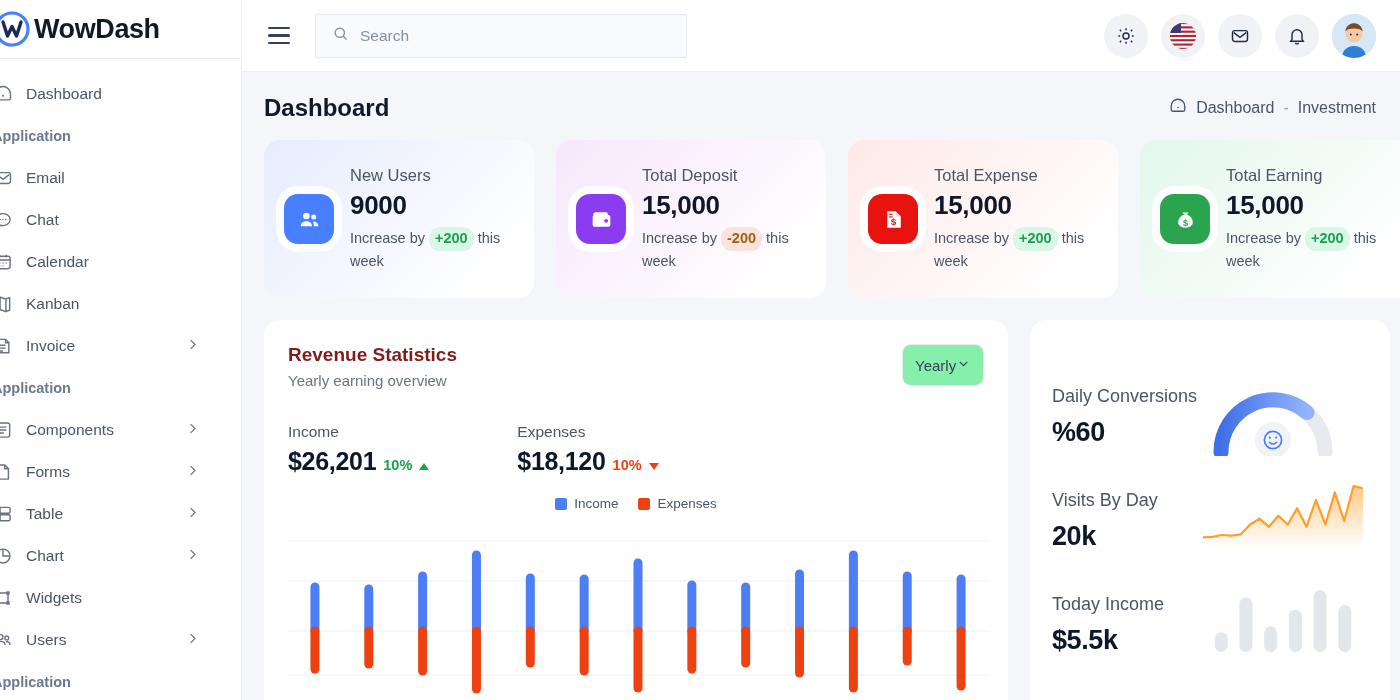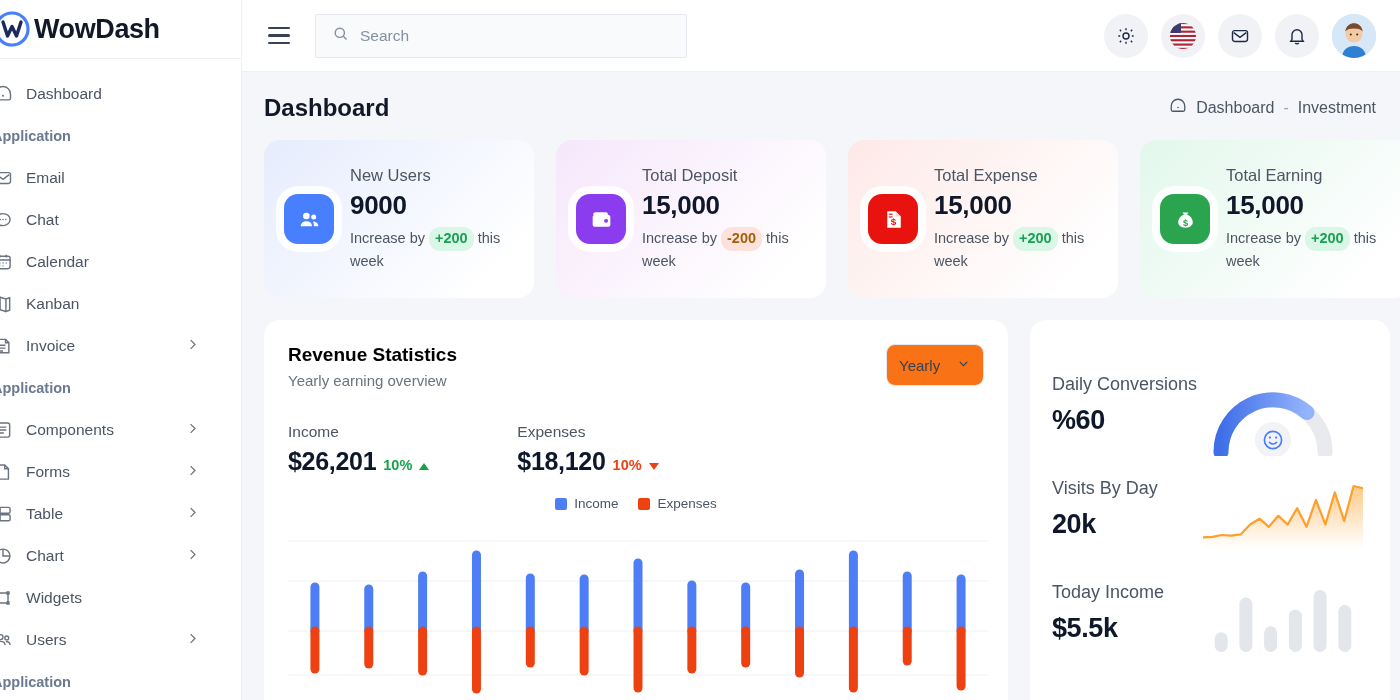--- a/index.html
+++ b/index.html
@@ -93,47 +93,47 @@
   .card-note { font-size: 14.5px; color: #4b5563; line-height: 1.45; }
   .chip { display: inline-block; padding: 1px 6px; border-radius: 11px; font-weight: 600; }
   .chip.up { background: #daf6e6; color: #1aa053; }
   .chip.down { background: #fde1dd; color: #a16207; }
 
   
   .panels { display: flex; gap: 22px; padding: 22px 0 0 22px; }
   .panel { background: #fff; border-radius: 16px; }
   .rev { width: 744px; flex: 0 0 744px; height: 400px; padding: 24px; position: relative; }
   .rev-head { display: flex; align-items: flex-start; }
-  .rev-title { font-size: 19px; font-weight: 700; color: #000000; }
+  .rev-title { font-size: 19px; font-weight: 700; color: #7f1d1d; }
   .rev-sub { font-size: 15px; color: #6b7280; margin-top: 6px; }
   .sel {
-    margin-left: auto; width: 98px; height: 42px; border: 1px solid #e6e9ef;
+    margin-left: auto; width: 82px; height: 42px; border: 1px solid #e6e9ef;
     border-radius: 9px; display: flex; align-items: center; justify-content: space-between;
-    padding: 0 12px; font-size: 15px; color: #374151; cursor: pointer; background: #f97316;
+    padding: 0 12px; font-size: 15px; color: #374151; cursor: pointer; background: #86efac;
   }
   .kpis { display: flex; gap: 88px; margin-top: 34px; }
   .kpi-label { font-size: 15.5px; color: #4b5563; }
   .kpi-row { display: flex; align-items: baseline; gap: 7px; margin-top: 6px; }
   .kpi-val { font-size: 25px; font-weight: 700; color: #0f172a; letter-spacing: -.3px; }
   .kpi-pct { font-size: 14.5px; font-weight: 600; }
   .kpi-pct.up { color: #16a34a; }
   .kpi-pct.down { color: #ee4112; }
   .tri { width: 0; height: 0; }
   .tri.up { border-left: 5px solid transparent; border-right: 5px solid transparent; border-bottom: 7px solid #16a34a; }
   .tri.down { border-left: 5px solid transparent; border-right: 5px solid transparent; border-top: 7px solid #ee4112; }
 
   .legend { display: flex; justify-content: center; gap: 20px; margin-top: 20px; font-size: 13.5px; color: #4b5563; }
   .legend .li { display: flex; align-items: center; gap: 7px; }
   .swatch { width: 12px; height: 12px; border-radius: 2px; }
   .chart-area { margin-top: 12px; position: relative; height: 190px; }
 
   
   .stat { width: 360px; flex: 0 0 360px; height: 400px; padding: 24px 22px; overflow: hidden; }
   .stat-title { font-size: 19px; font-weight: 700; color: #111827; }
-  .stat-block { display: flex; align-items: flex-start; margin-top: 30px; }
+  .stat-block { display: flex; align-items: flex-end; margin-top: 30px; }
   .stat-l { flex: 1; }
   .stat-name { font-size: 18px; color: #4b5563; }
   .stat-num { font-size: 27px; font-weight: 700; color: #0f172a; margin-top: 10px; letter-spacing: -.4px; }
   .stat-r { width: 165px; flex: 0 0 165px; height: 74px; }
 </style>
 </head>
 <body>
 
 <div class="app">
 

